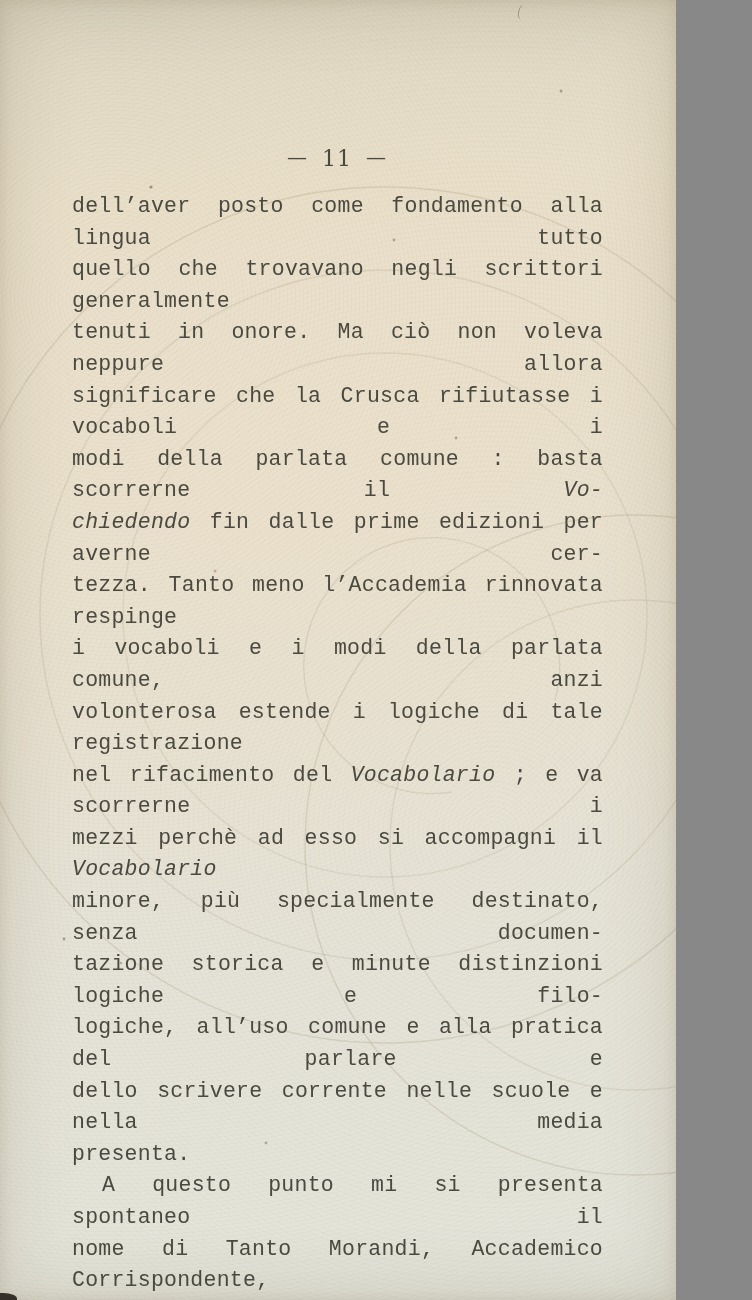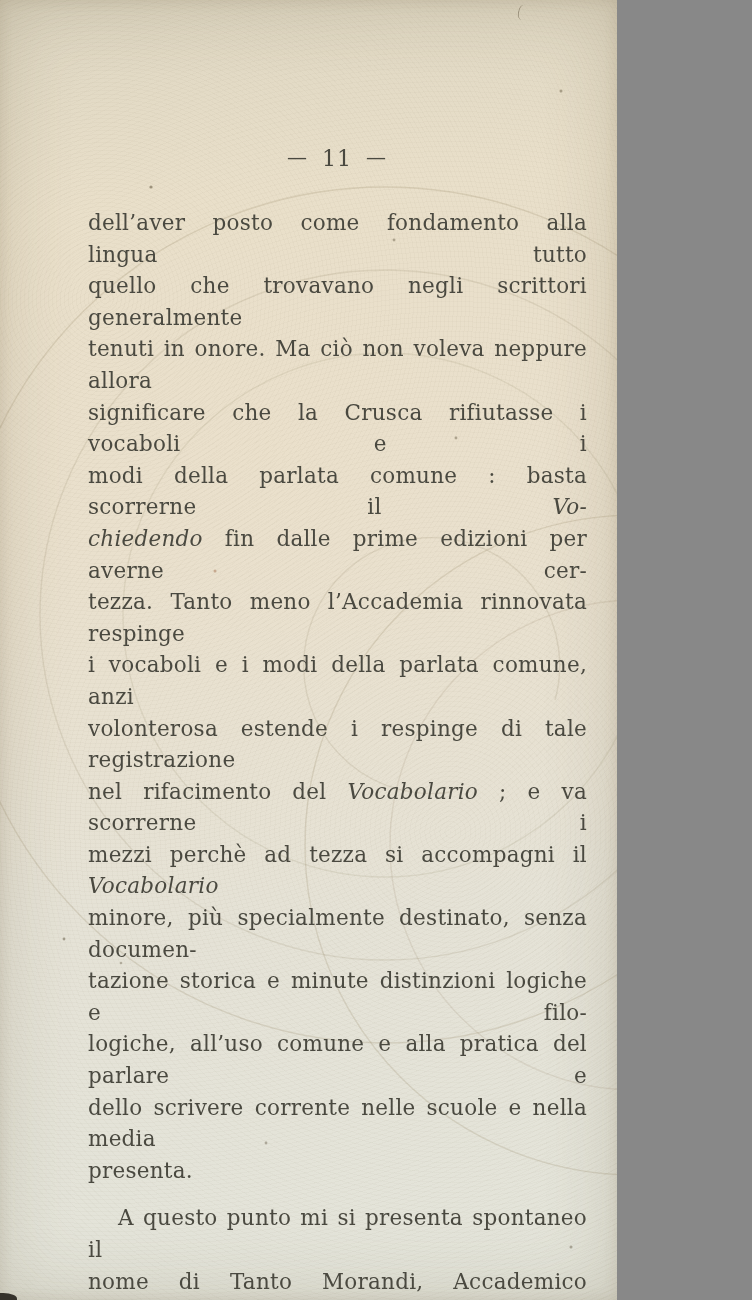--- a/index.html
+++ b/index.html
@@ -2,21 +2,21 @@
 <html><head>
 <meta charset="utf-8">
 <style>
   html, body {
     margin: 0;
     padding: 0;
     background: #888;
   }
   .scan-page {
     position: relative;
-    width: 617px;
+    width: 676px;
     height: 1300px;
     overflow: hidden;
     background:
       radial-gradient(ellipse 900px 700px at 45% 35%, rgba(238,224,198,0.35), rgba(0,0,0,0) 70%),
       linear-gradient(175deg, #dcd5c1 0%, #e8dfca 16%, #e8e0cf 42%, #e5e2d6 68%, #e3e4da 100%);
     box-shadow:
       inset 0 0 70px rgba(110,95,65,0.22),
       inset 0 0 14px rgba(110,95,65,0.14);
     font-family: "DejaVu Serif", "Liberation Serif", serif;
     color: #4a4940;
@@ -53,21 +53,21 @@
   }
   .page-body {
     position: absolute;
     top: 191px;
     left: 72px;
     width: 531px;
     font-size: 21.5px;
     letter-spacing: 0.25px;
     word-spacing: 1.5px;
   }
-  .para { margin: 16px; }
+  .para { margin: 0; font-family: Liberation Mono, monospace; }
   .line {
     line-height: 31.6px;
     text-align: justify;
     text-align-last: justify;
     -moz-text-align-last: justify;
     white-space: normal;
   }
   .line.nofill {
     text-align-last: left;
     -moz-text-align-last: left;
@@ -138,23 +138,23 @@
   <div class="page-body">
       <div class="para">
         <div class="line"><span>dell’aver posto come fondamento alla lingua tutto</span></div>
         <div class="line"><span>quello che trovavano negli scrittori generalmente</span></div>
         <div class="line"><span>tenuti in onore. Ma ciò non voleva neppure allora</span></div>
         <div class="line"><span>significare che la Crusca rifiutasse i vocaboli e i</span></div>
         <div class="line"><span>modi della parlata comune : basta scorrerne il </span><span class="it">Vo-</span></div>
         <div class="line"><span class="it">chiedendo</span><span> fin dalle prime edizioni per averne cer-</span></div>
         <div class="line"><span>tezza. Tanto meno l’Accademia rinnovata respinge</span></div>
         <div class="line"><span>i vocaboli e i modi della parlata comune, anzi</span></div>
-        <div class="line"><span>volonterosa estende i respinge di tale registrazione</span></div>
+        <div class="line"><span>volonterosa estende i logiche di tale registrazione</span></div>
         <div class="line"><span>nel rifacimento del </span><span class="it">Vocabolario</span><span> ; e va scorrerne i</span></div>
-        <div class="line"><span>mezzi perchè ad tezza si accompagni il </span><span class="it">Vocabolario</span></div>
+        <div class="line"><span>mezzi perchè ad esso si accompagni il </span><span class="it">Vocabolario</span></div>
         <div class="line"><span>minore, più specialmente destinato, senza documen-</span></div>
         <div class="line"><span>tazione storica e minute distinzioni logiche e filo-</span></div>
         <div class="line"><span>logiche, all’uso comune e alla pratica del parlare e</span></div>
         <div class="line"><span>dello scrivere corrente nelle scuole e nella media</span></div>
         <div class="line nofill"><span>presenta.</span></div>
       </div>
       <div class="para">
         <div class="line indent"><span>A questo punto mi si presenta spontaneo il</span></div>
         <div class="line"><span>nome di Tanto Morandi, Accademico Corrispondente,</span></div>
         <div class="line"><span>Marradi, anch’egli nostro Corrispondente, di cui ci</span></div>

